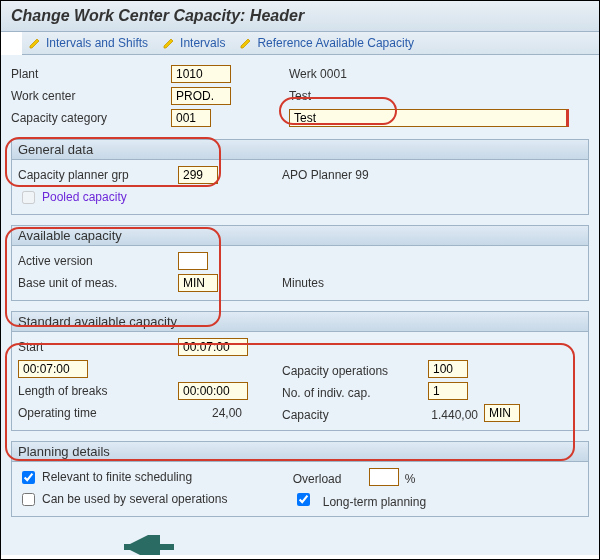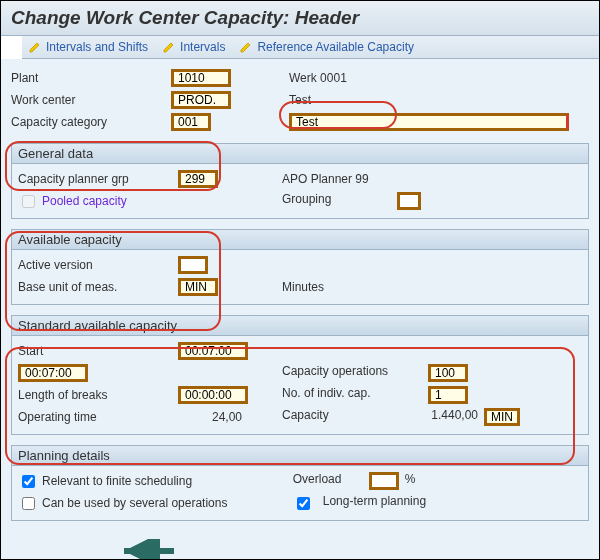--- a/index.html
+++ b/index.html
@@ -1,26 +1,26 @@
 <!DOCTYPE html>
 <html><head>
 <meta charset="utf-8">
 <style>
   * { box-sizing: border-box; font-family: Arial, sans-serif; }
   body { margin:0; padding:0; background:#fff; width:600px; height:560px; overflow:hidden; border:1px solid #000; }
-  .title-bar { background:linear-gradient(#eaf0f5,#d4e1ec); border-bottom:1px solid #9fb4c7; padding:6px 10px; font-size:19px; font-weight:bold; font-style:italic; color:#333; }
+  .title-bar { background:linear-gradient(#eaf0f5,#d4e1ec); border-bottom:1px solid #9fb4c7; padding:6px 10px; font-size:16px; font-weight:bold; font-style:italic; color:#333; }
   .toolbar { background:linear-gradient(#e8eff5,#d7e4ee); border-bottom:1px solid #9fb4c7; padding:4px 6px; display:flex; gap:14px; align-items:center;margin-left:21px; }
   .tb-item { display:flex; align-items:center; gap:4px; font-size:12px; color:#2a5cab; cursor:pointer; }
   .ico { width:14px; height:14px; display:inline-block; }
   .page { background:#eaf2f9; padding:8px 10px 10px 10px; height:calc(560px - 32px - 28px); overflow:hidden; }
   .row { display:flex; align-items:center; height:22px; font-size:12px; color:#333; }
   .label { width:160px; }
-  .field { background:#fffde6; border:3px solid #a16207; height:18px; font-size:12px; padding:1px 4px; }
+  .field { background:#fffde6; border:1px solid #a16207; height:18px; font-size:12px; padding:1px 4px; }
   .field.ro { background:#fff; }
-  .col2 { margin-left:auto; width:300px; display:flex; align-items:flex-start; gap:6px; }
+  .col2 { margin-left:auto; width:300px; display:flex; align-items:flex-end; gap:6px; }
   .section { margin-top:10px; border:1px solid #9fb4c7; }
   .section-hd { background:linear-gradient(#dfeaf4,#c7d8e7); padding:2px 6px; font-size:13px; color:#333; border-bottom:1px solid #9fb4c7; }
   .section-body { padding:4px 6px 6px 6px; background:#eaf2f9; }
   .grey-label { color:#6d28d9; }
   .hl { position:absolute; border:2.5px solid #d43a2c; border-radius:14px; pointer-events:none; }
   .page-wrap { position:relative; }
   .selected-input { background:#fffde6; border-right:3px solid #d43a2c; }
   input[type=checkbox]{ width:13px; height:13px; }
   .arrow { position:absolute; left:118px; top:480px; pointer-events:none; }
 </style>
@@ -86,24 +86,20 @@
       <div class="row">
         <div class="label">Capacity planner grp</div>
         <input class="field" style="width: 40px;" value="299">
         <div class="col2">
             <span>APO Planner 99</span>
           </div>
       </div>
       <div class="row">
         <input type="checkbox" disabled="" style="">
         <div class="grey-label" style="margin-left:4px; width:140px;">Pooled capacity</div>
-        <div class="col2">
-          <span>Grouping</span>
-          <input class="field ro" style="width: 24px; margin-left: 60px;" value="">
-        </div>
       </div>
     </div>
   </div>
 
   <div class="section">
     <div class="section-hd">Available capacity</div>
     <div class="section-body">
       <div class="row">
         <div class="label">Active version</div>
         <input class="field ro" style="width: 30px;" value="">

